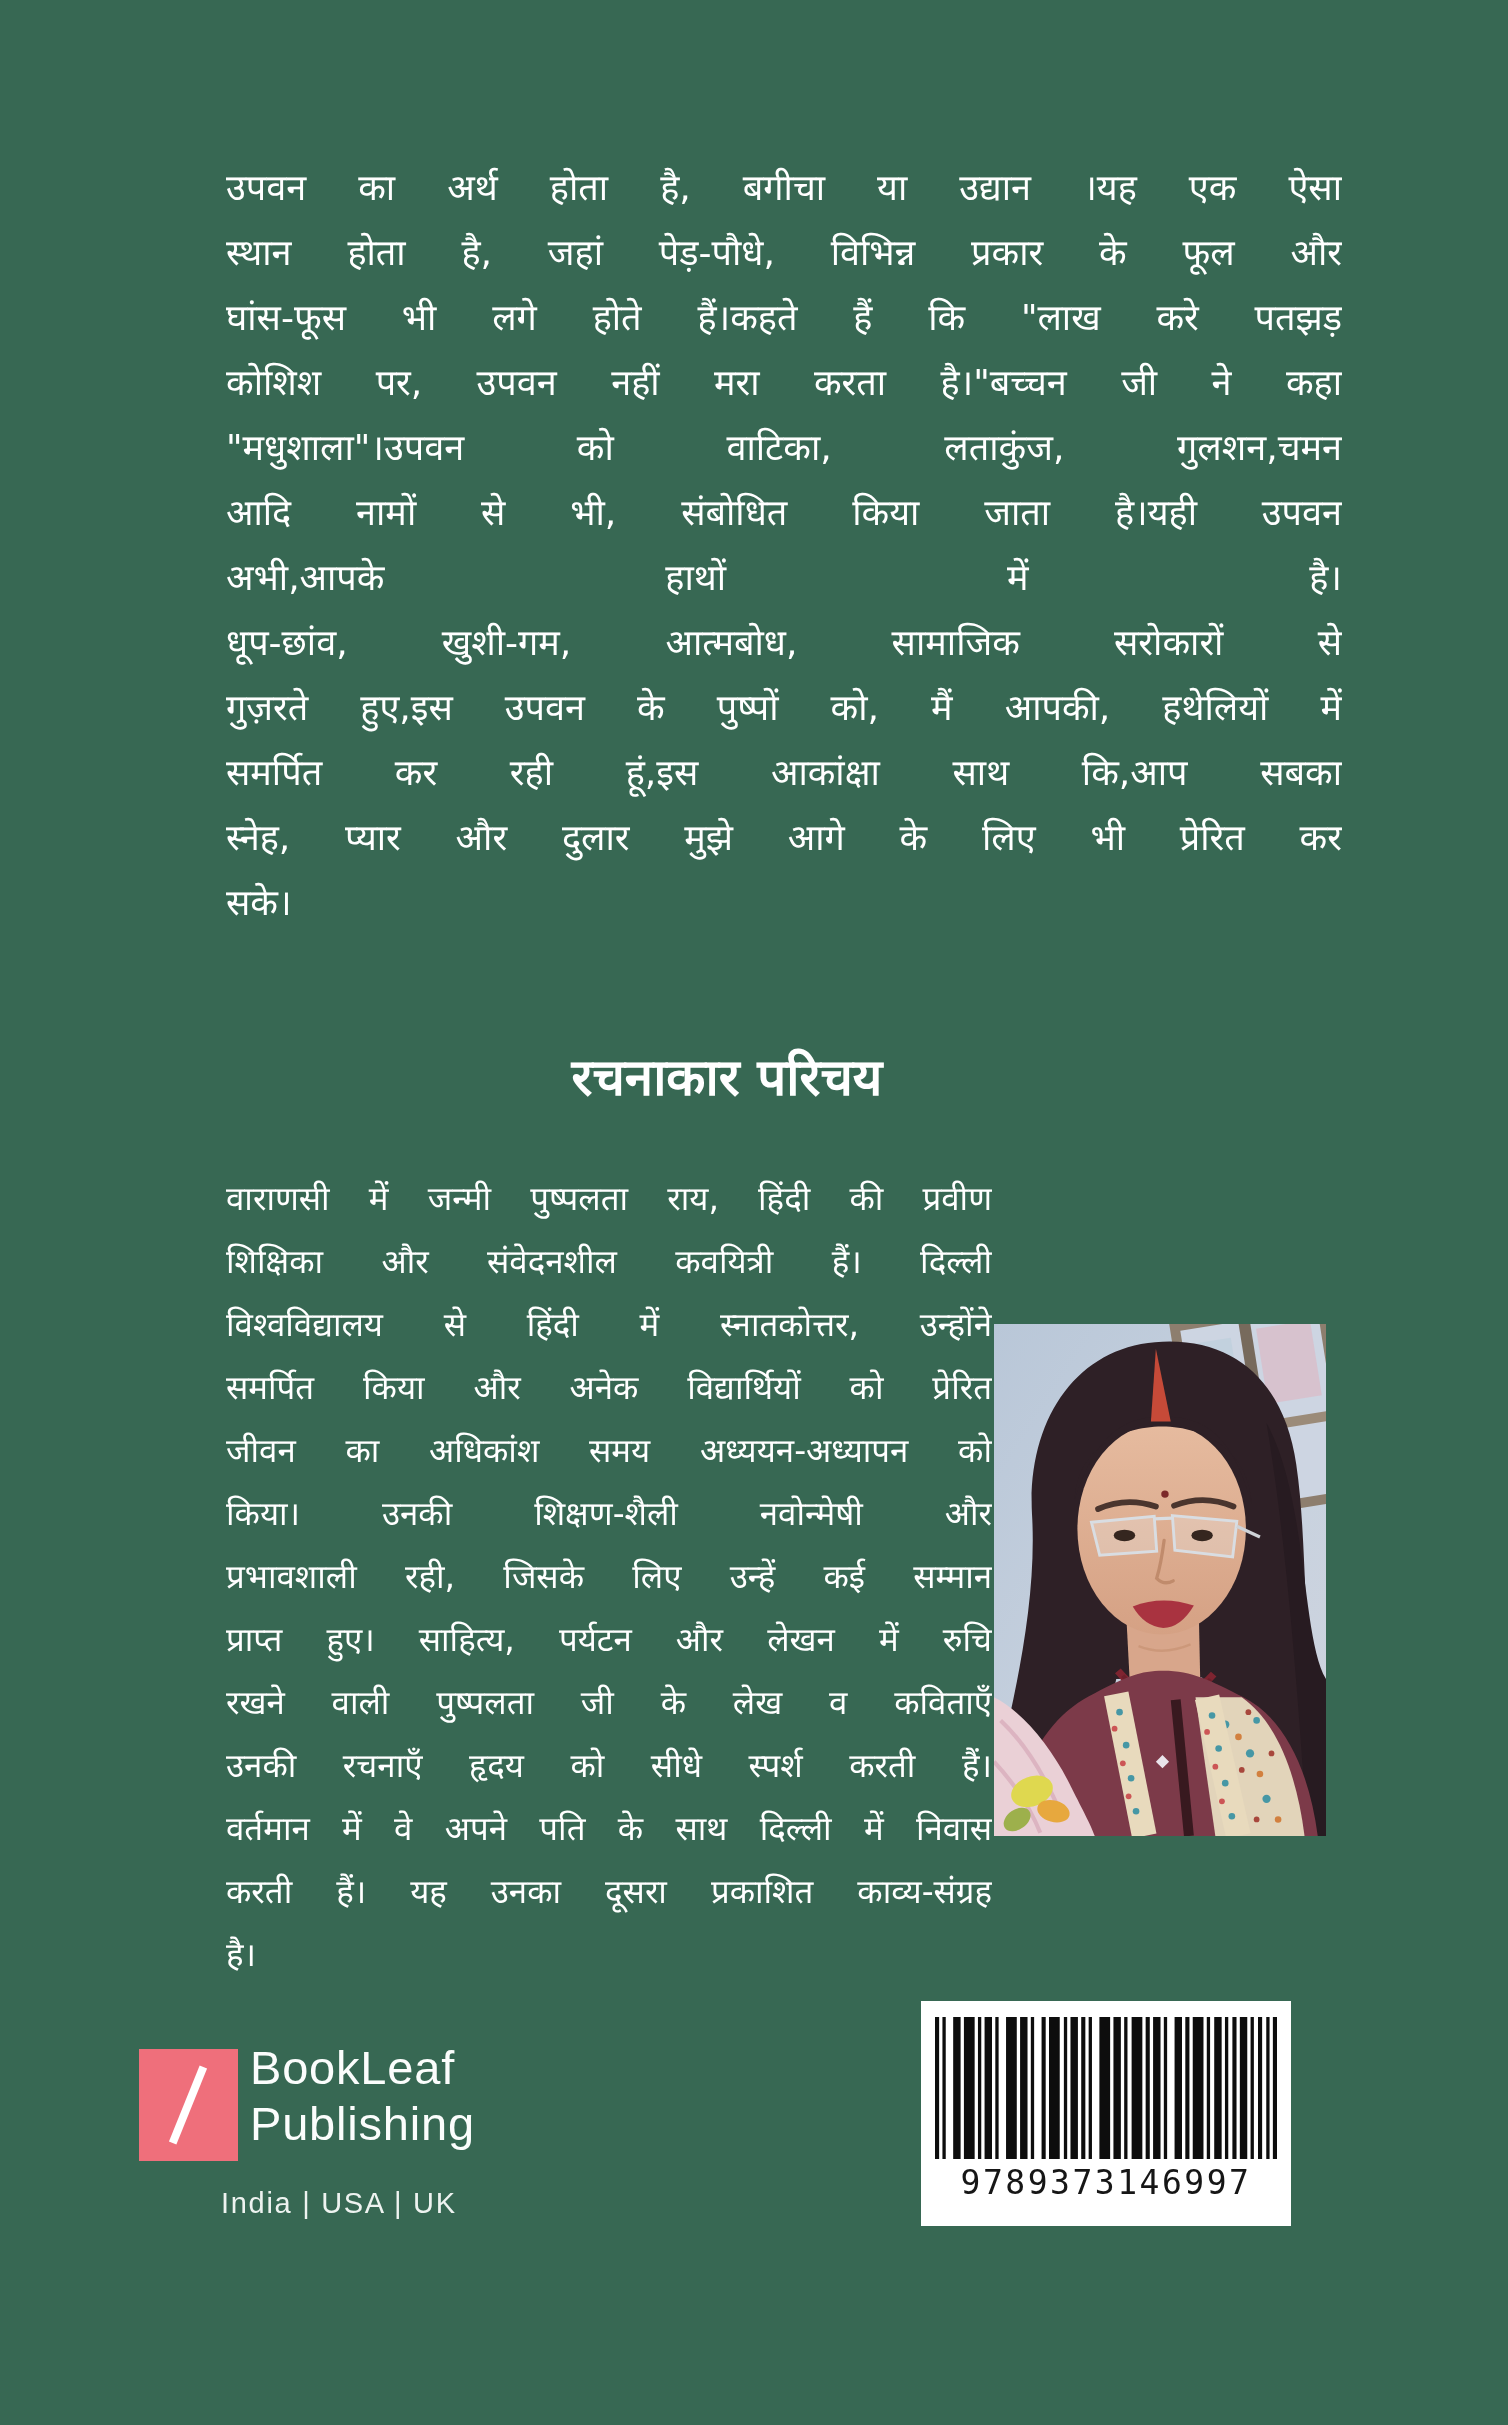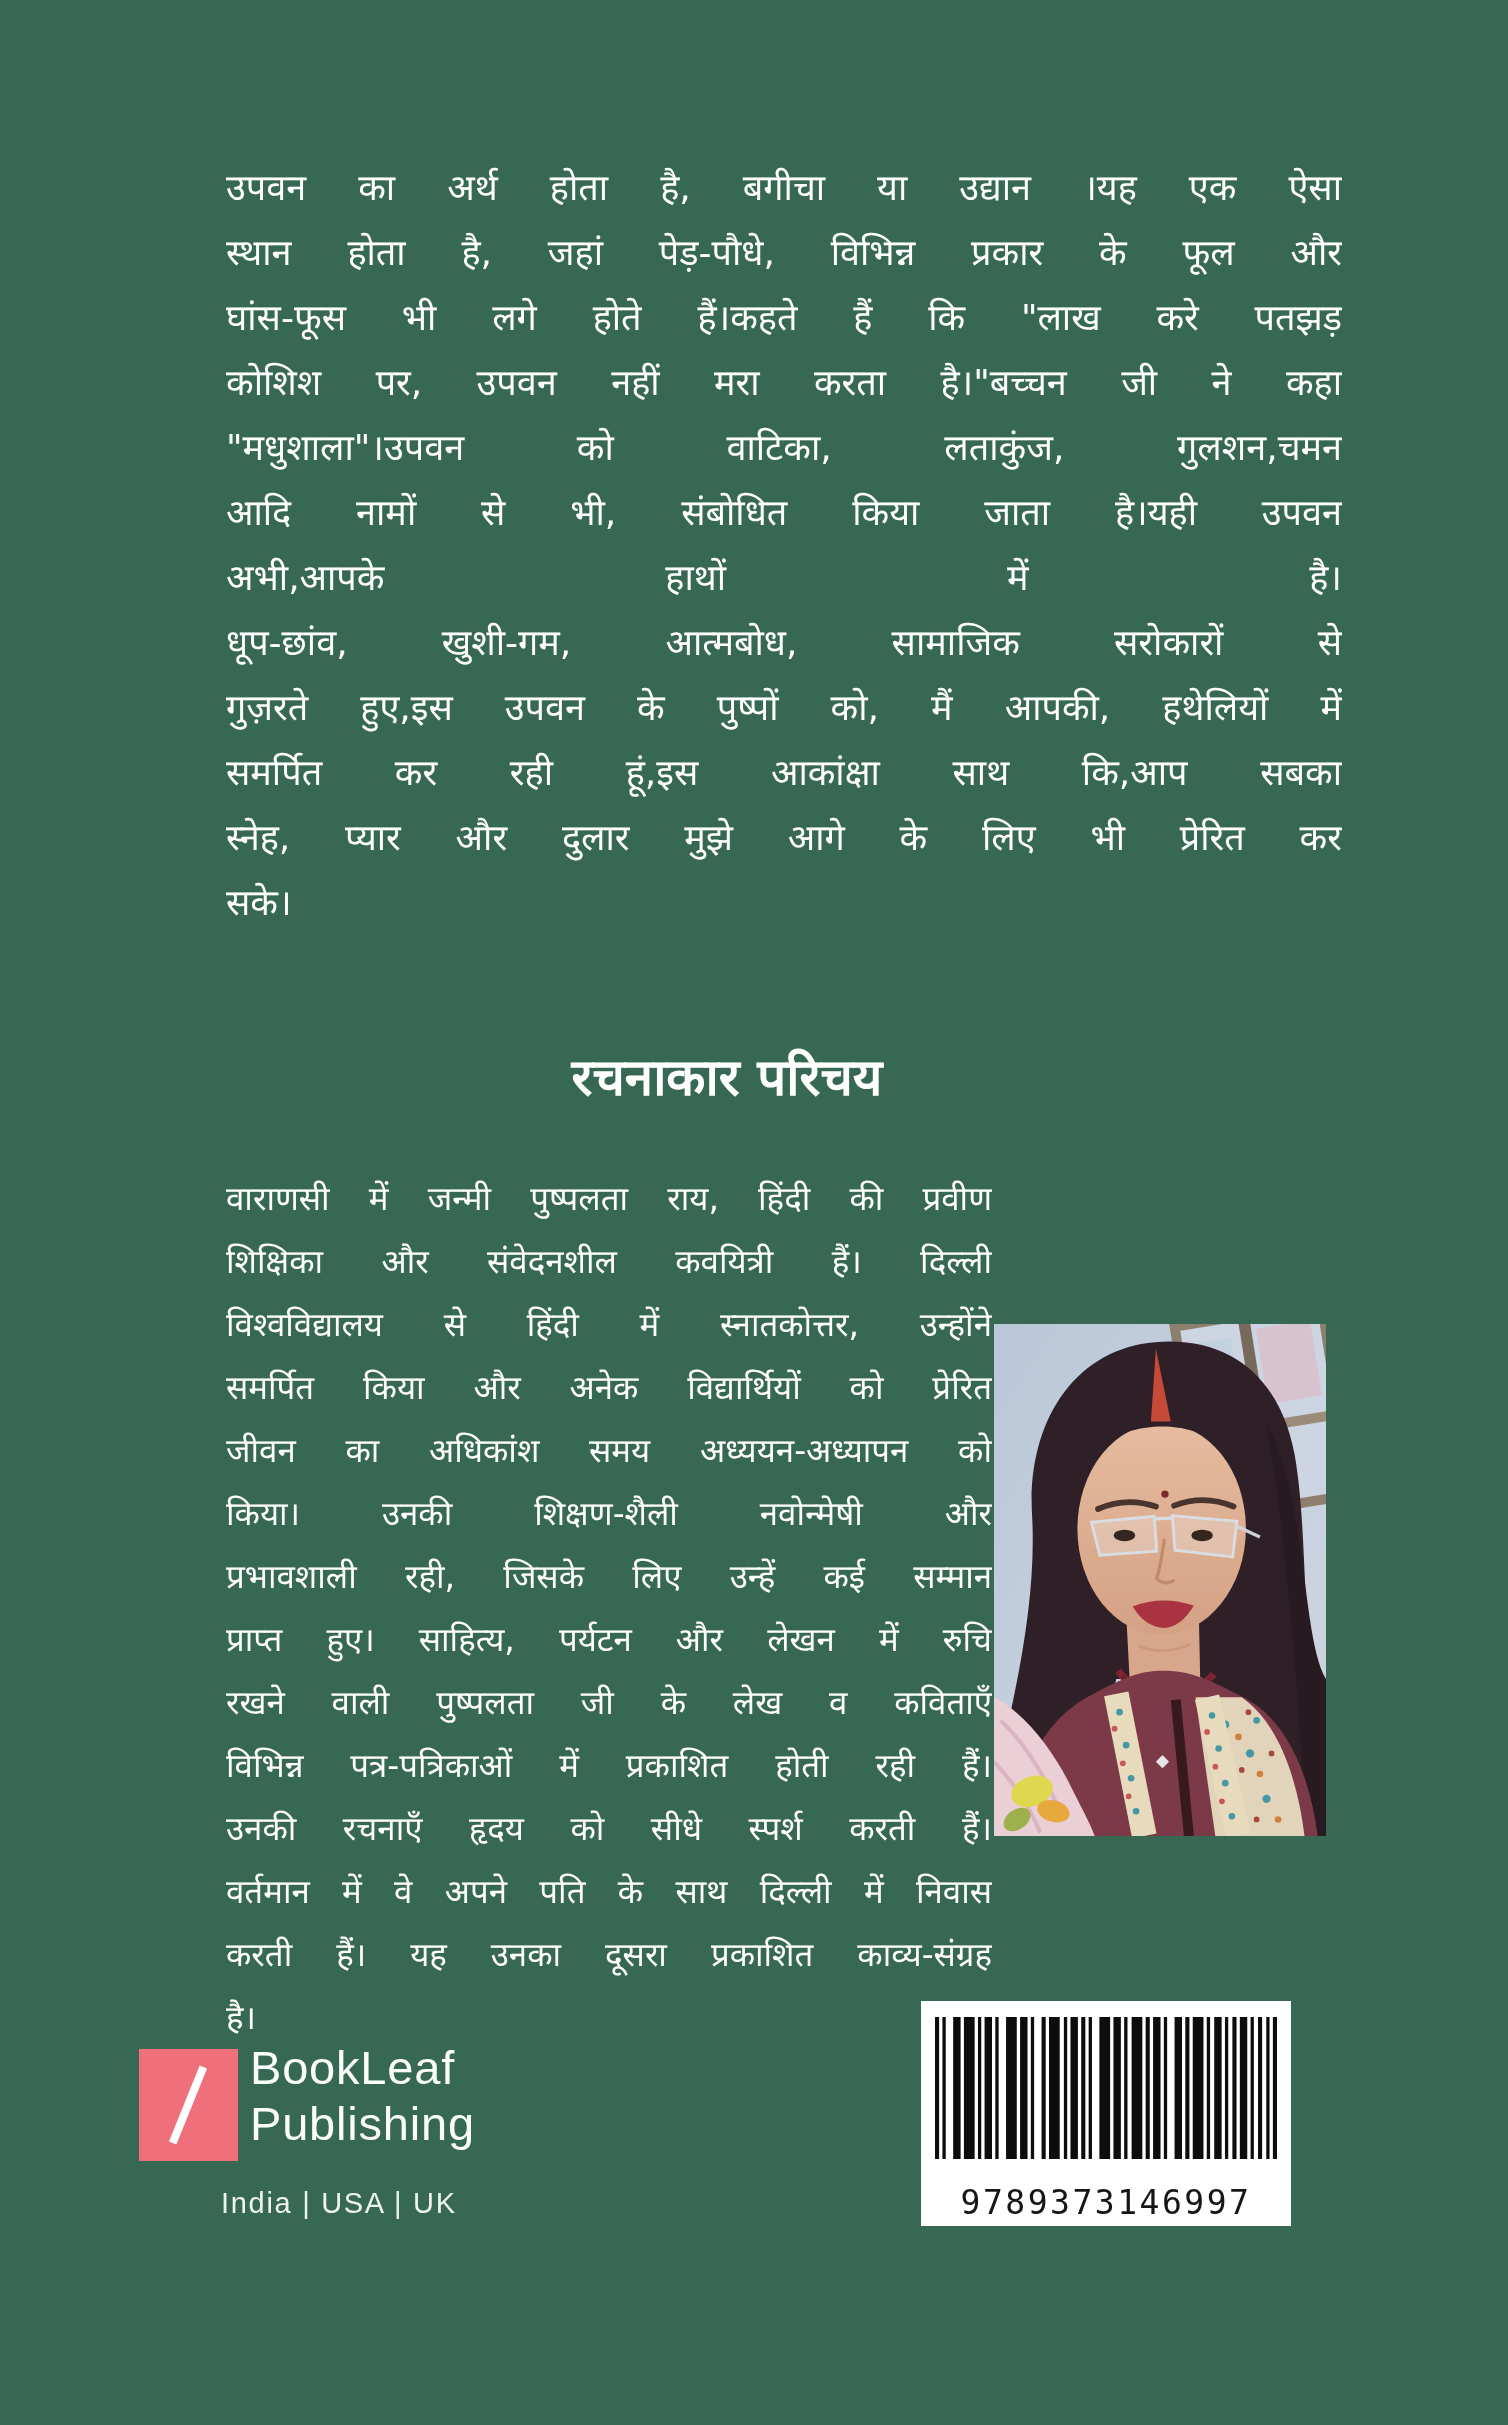--- a/index.html
+++ b/index.html
@@ -63,21 +63,21 @@
   
   .barcode{
     position:absolute;left:921px;top:2001px;width:370px;height:225px;
     background:#ffffff;
   }
   .bars{position:absolute;left:14px;top:15.7px;width:342px;height:142px;}
   .isbn{
     position:absolute;left:0;top:162px;width:370px;
     text-align:center;
     font-family:"DejaVu Sans Mono", monospace;
-    font-size:33px;letter-spacing:2.5px;color:#161616;margin-top:20px;
+    font-size:33px;letter-spacing:2.5px;color:#161616;
   }
 </style>
 </head>
 <body>
 
 <div class="cover">
 
   <div class="intro">
     <div class="jline">उपवन का अर्थ होता है, बगीचा या उद्यान ।यह एक ऐसा</div>
     <div class="jline">स्थान होता है, जहां पेड़-पौधे, विभिन्न प्रकार के फूल और</div>
@@ -98,21 +98,20 @@
   <div class="bio">
     <div class="jline">वाराणसी में जन्मी पुष्पलता राय, हिंदी की प्रवीण</div>
     <div class="jline">शिक्षिका और संवेदनशील कवयित्री हैं। दिल्ली</div>
     <div class="jline">विश्वविद्यालय से हिंदी में स्नातकोत्तर, उन्होंने</div>
     <div class="jline">समर्पित किया और अनेक विद्यार्थियों को प्रेरित</div>
     <div class="jline">जीवन का अधिकांश समय अध्ययन-अध्यापन को</div>
     <div class="jline">किया। उनकी शिक्षण-शैली नवोन्मेषी और</div>
     <div class="jline">प्रभावशाली रही, जिसके लिए उन्हें कई सम्मान</div>
     <div class="jline">प्राप्त हुए। साहित्य, पर्यटन और लेखन में रुचि</div>
     <div class="jline">रखने वाली पुष्पलता जी के लेख व कविताएँ</div>
-    <div class="jline">विभिन्न पत्र-पत्रिकाओं में प्रकाशित होती रही हैं।</div>
     <div class="jline">उनकी रचनाएँ हृदय को सीधे स्पर्श करती हैं।</div>
     <div class="jline">वर्तमान में वे अपने पति के साथ दिल्ली में निवास</div>
     <div class="jline">करती हैं। यह उनका दूसरा प्रकाशित काव्य-संग्रह</div>
     <div class="jline last">है।</div>
   </div>
 
   <div class="photo">
     <svg viewBox="0 0 402 620" preserveAspectRatio="none">
       <defs>
         <linearGradient id="bgWall" x1="0" y1="0" x2="1" y2="1">

